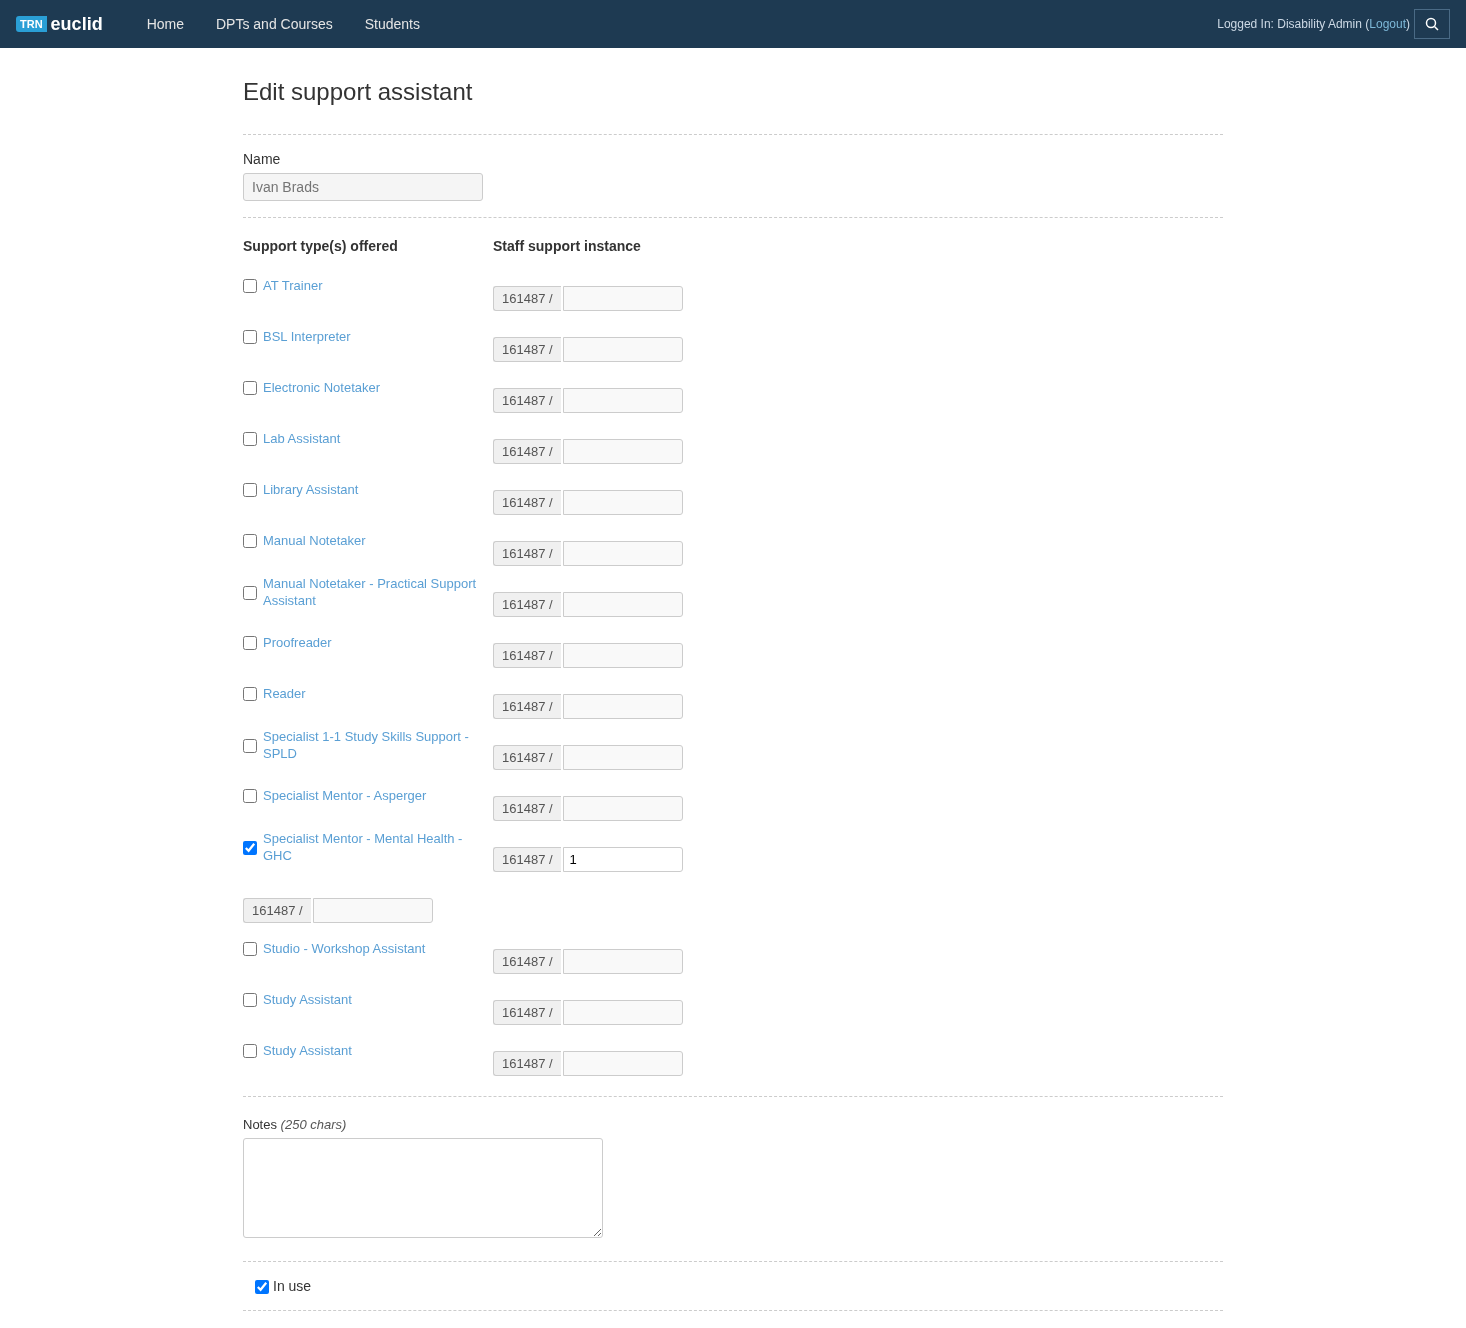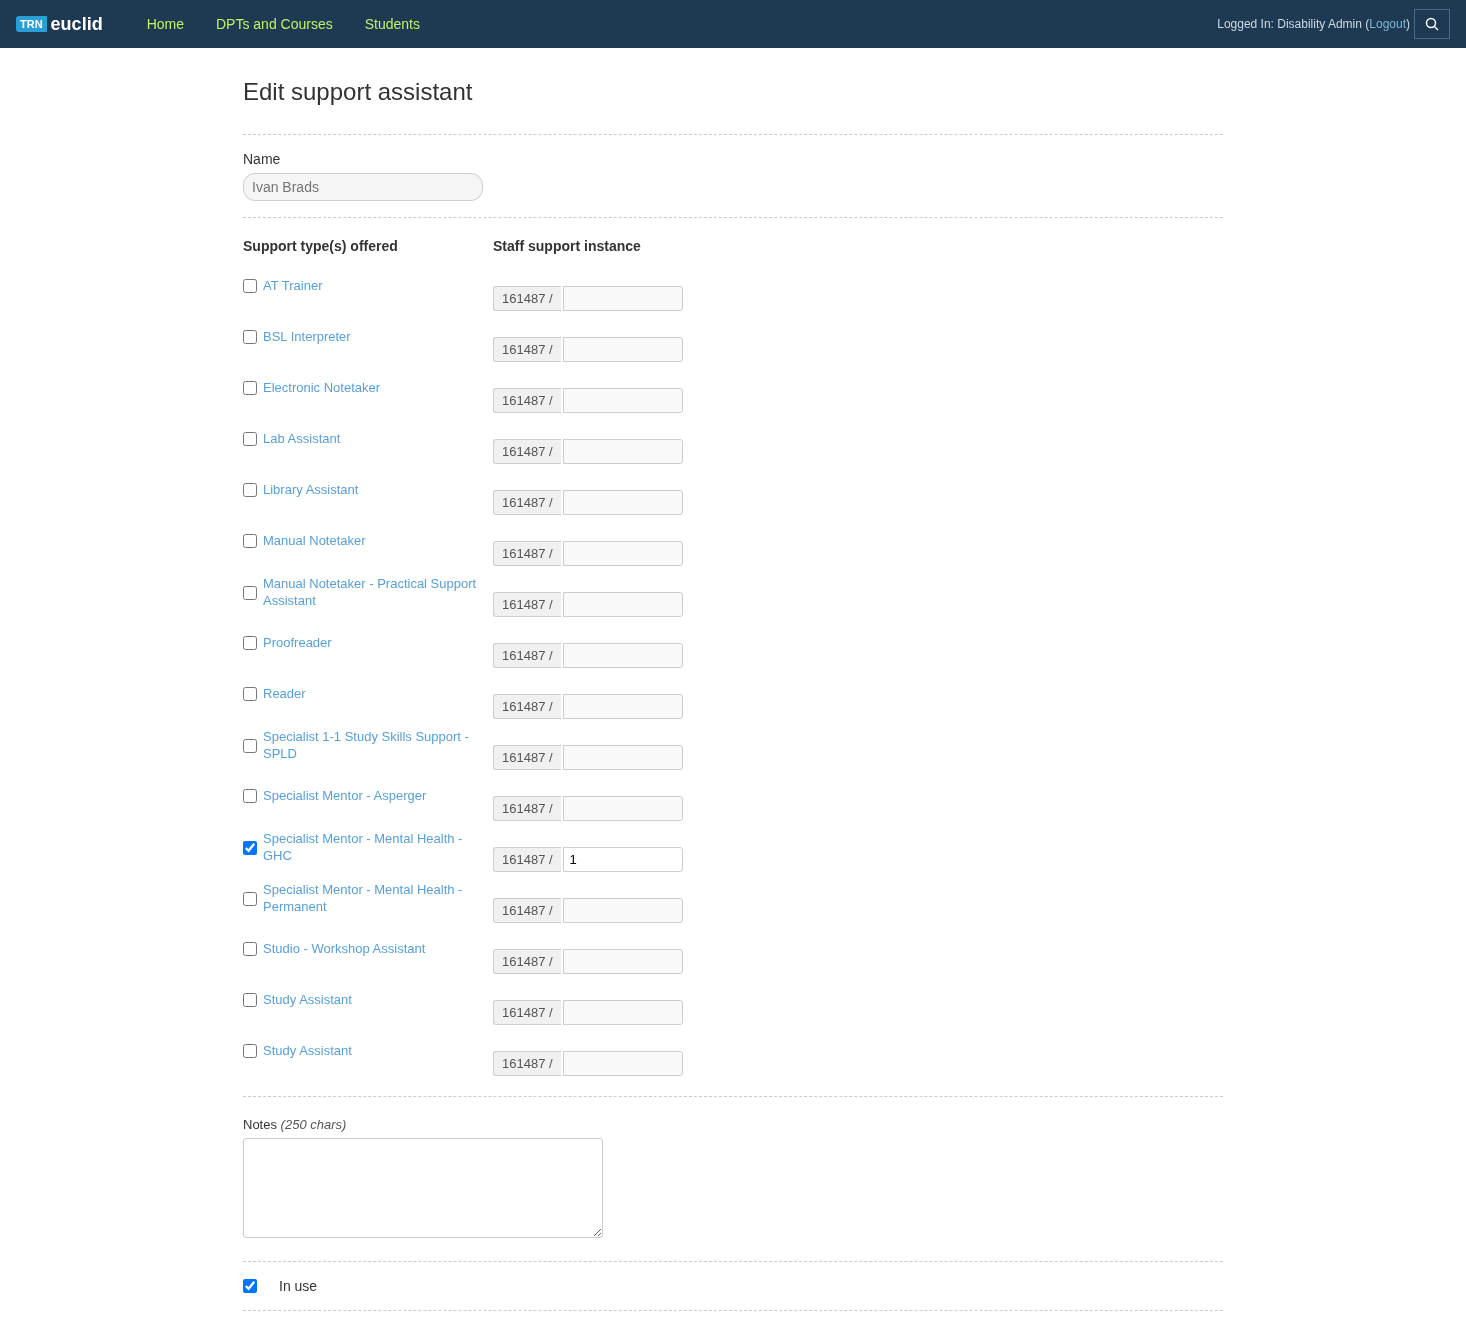--- a/index.html
+++ b/index.html
@@ -31,21 +31,21 @@
       color: #fff;
       font-size: 18px;
       font-weight: bold;
       padding: 0 4px;
     }
     .navbar-links {
       display: flex;
       gap: 0;
     }
     .navbar-link {
-      color: #bef264;
+      color: #e5e5e5;
       text-decoration: none;
       padding: 0 16px;
       line-height: 48px;
       font-size: 14px;
       cursor: pointer;
     }
     .navbar-search {
       margin-left: auto;
       background: #1e3a52;
       border: 1px solid #4a6a85;
@@ -92,21 +92,21 @@
     .form-label {
       display: block;
       font-size: 14px;
       margin-bottom: 6px;
       color: #333;
     }
     .form-input {
       width: 240px;
       padding: 5px 8px;
       border: 1px solid #ccc;
-      border-radius: 12px;
+      border-radius: 3px;
       font-size: 14px;
       background: #f5f5f5;
       color: #888;
     }
 
     
     .support-section {
       margin: 20px 0;
     }
     .support-header {
@@ -193,23 +193,23 @@
       border: 1px solid #ccc;
       border-radius: 3px;
       padding: 6px;
       font-size: 13px;
       resize: vertical;
     }
 
     
     .in-use-row {
       display: flex;
-      align-items: center;
-      gap: 22px;
-      margin: 16px 0;
+      align-items: flex-end;
+      gap: 4px;
+      margin: 16px 12px;
     }
     .in-use-row input[type="checkbox"] {
       width: 14px;
       height: 14px;
     }
     .in-use-label {
       font-size: 14px;
     }
 
     
@@ -398,24 +398,20 @@
           <div class="support-row-label">
             <input type="checkbox" checked="" style="">
             <span>Specialist Mentor - Mental Health - GHC</span>
           </div>
           <div class="staff-instance-group">
             <span class="instance-prefix">161487 /</span>
             <input type="text" class="instance-input has-value" value="1" style="">
           </div>
         </div>
         <div class="support-row">
-          <div class="support-row-label">
-            <input type="checkbox" style="">
-            <span>Specialist Mentor - Mental Health - Permanent</span>
-          </div>
           <div class="staff-instance-group">
             <span class="instance-prefix">161487 /</span>
             <input type="text" class="instance-input" style="">
           </div>
         </div>
         <div class="support-row">
           <div class="support-row-label">
             <input type="checkbox" style="">
             <span>Studio - Workshop Assistant</span>
           </div>

